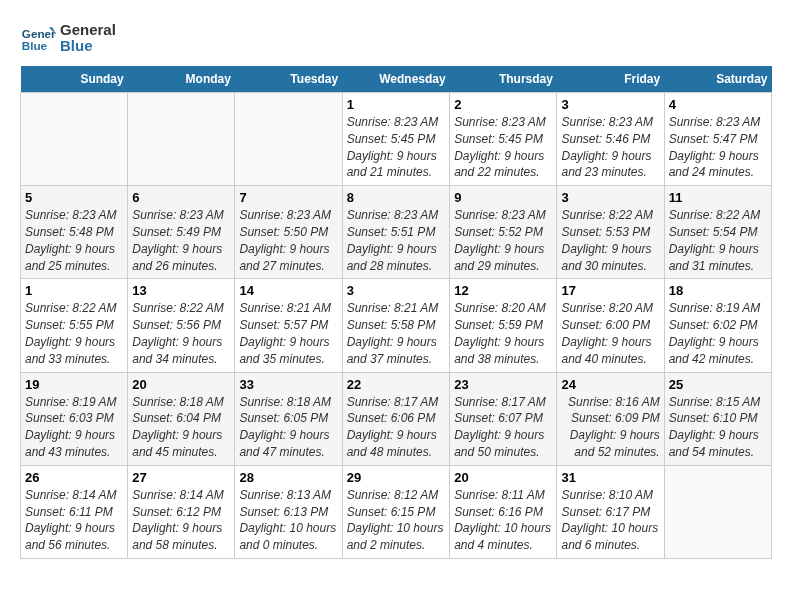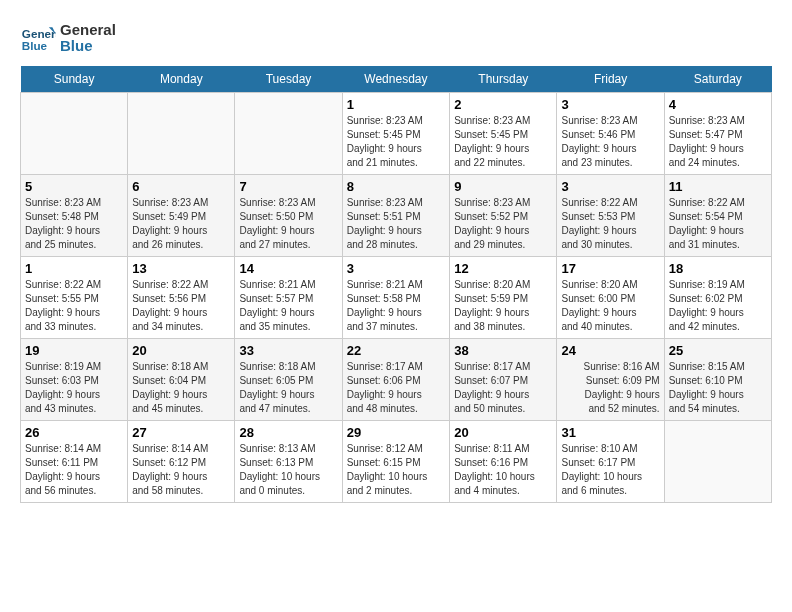--- a/index.html
+++ b/index.html
@@ -39,45 +39,46 @@
     }
     table {
       width: 100%;
       border-collapse: collapse;
       font-size: 11px;
     }
     thead tr th {
       background: #2471a3;
       color: #fff;
       padding: 6px 4px;
-      text-align: center;
+      text-align: right;
       font-size: 12px;
-      font-weight: normal;
+      font-weight: bold;
     }
     tbody tr td {
       border: 1px solid #ccc;
       vertical-align: top;
       padding: 4px;
       width: 108px;
       min-height: 80px;
       background: #fff;
     }
     tbody tr:nth-child(even) td {
       background: #f5f5f5;
     }
     .day-number {
       font-size: 13px;
       font-weight: bold;
       margin-bottom: 2px;
       color: #000;
     }
     .day-info {
-      font-size: 10px;
+      font-size: 12px;
       color: #333;
       line-height: 1.4;
+      font-style: italic;
     }
     .empty-cell {
       background: #f9f9f9;
     }
   </style>
 </head>
 <body>
 
 <div class="header">
   <div class="logo">
@@ -270,21 +271,21 @@
 and 47 minutes.</div>
         </td>
         <td>
           <div class="day-number">22</div>
           <div class="day-info" style="white-space: pre-line;">Sunrise: 8:17 AM
 Sunset: 6:06 PM
 Daylight: 9 hours
 and 48 minutes.</div>
         </td>
         <td>
-          <div class="day-number">38</div>
+          <div class="day-number">23</div>
           <div class="day-info" style="white-space: pre-line;">Sunrise: 8:17 AM
 Sunset: 6:07 PM
 Daylight: 9 hours
 and 50 minutes.</div>
         </td>
         <td>
           <div class="day-number">24</div>
           <div class="day-info" style="white-space: pre-line; text-align: right;">Sunrise: 8:16 AM
 Sunset: 6:09 PM
 Daylight: 9 hours

